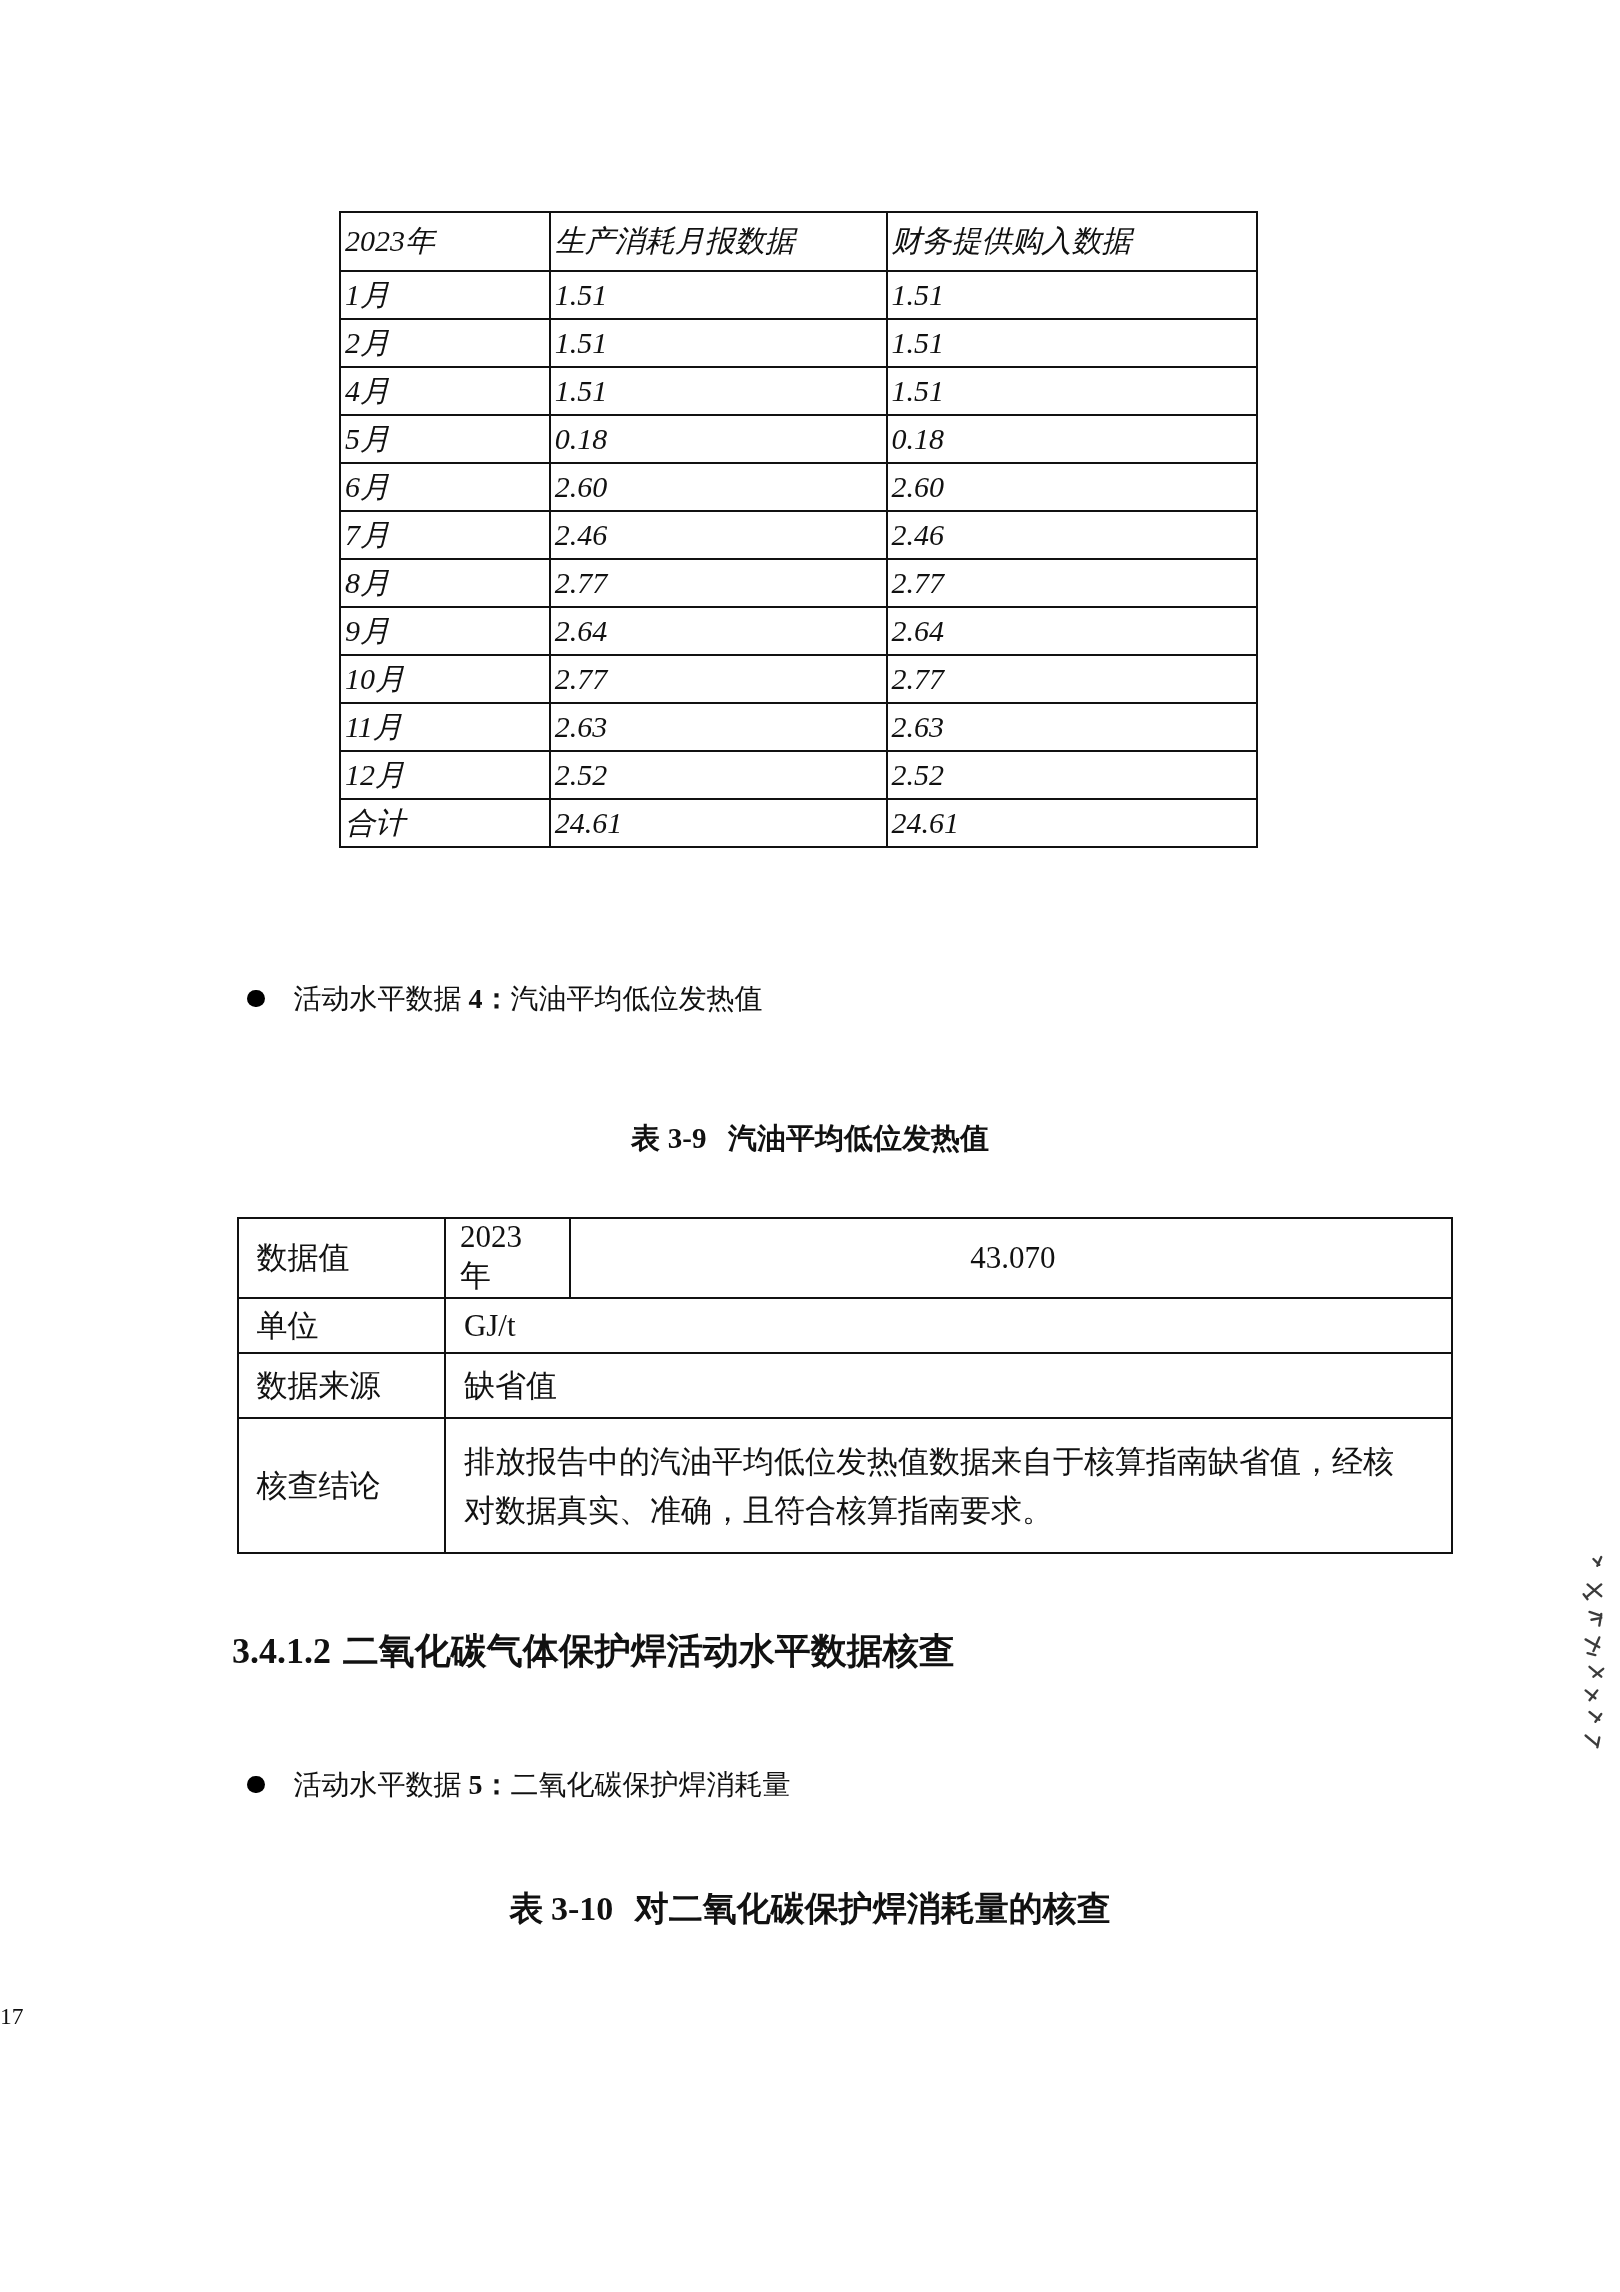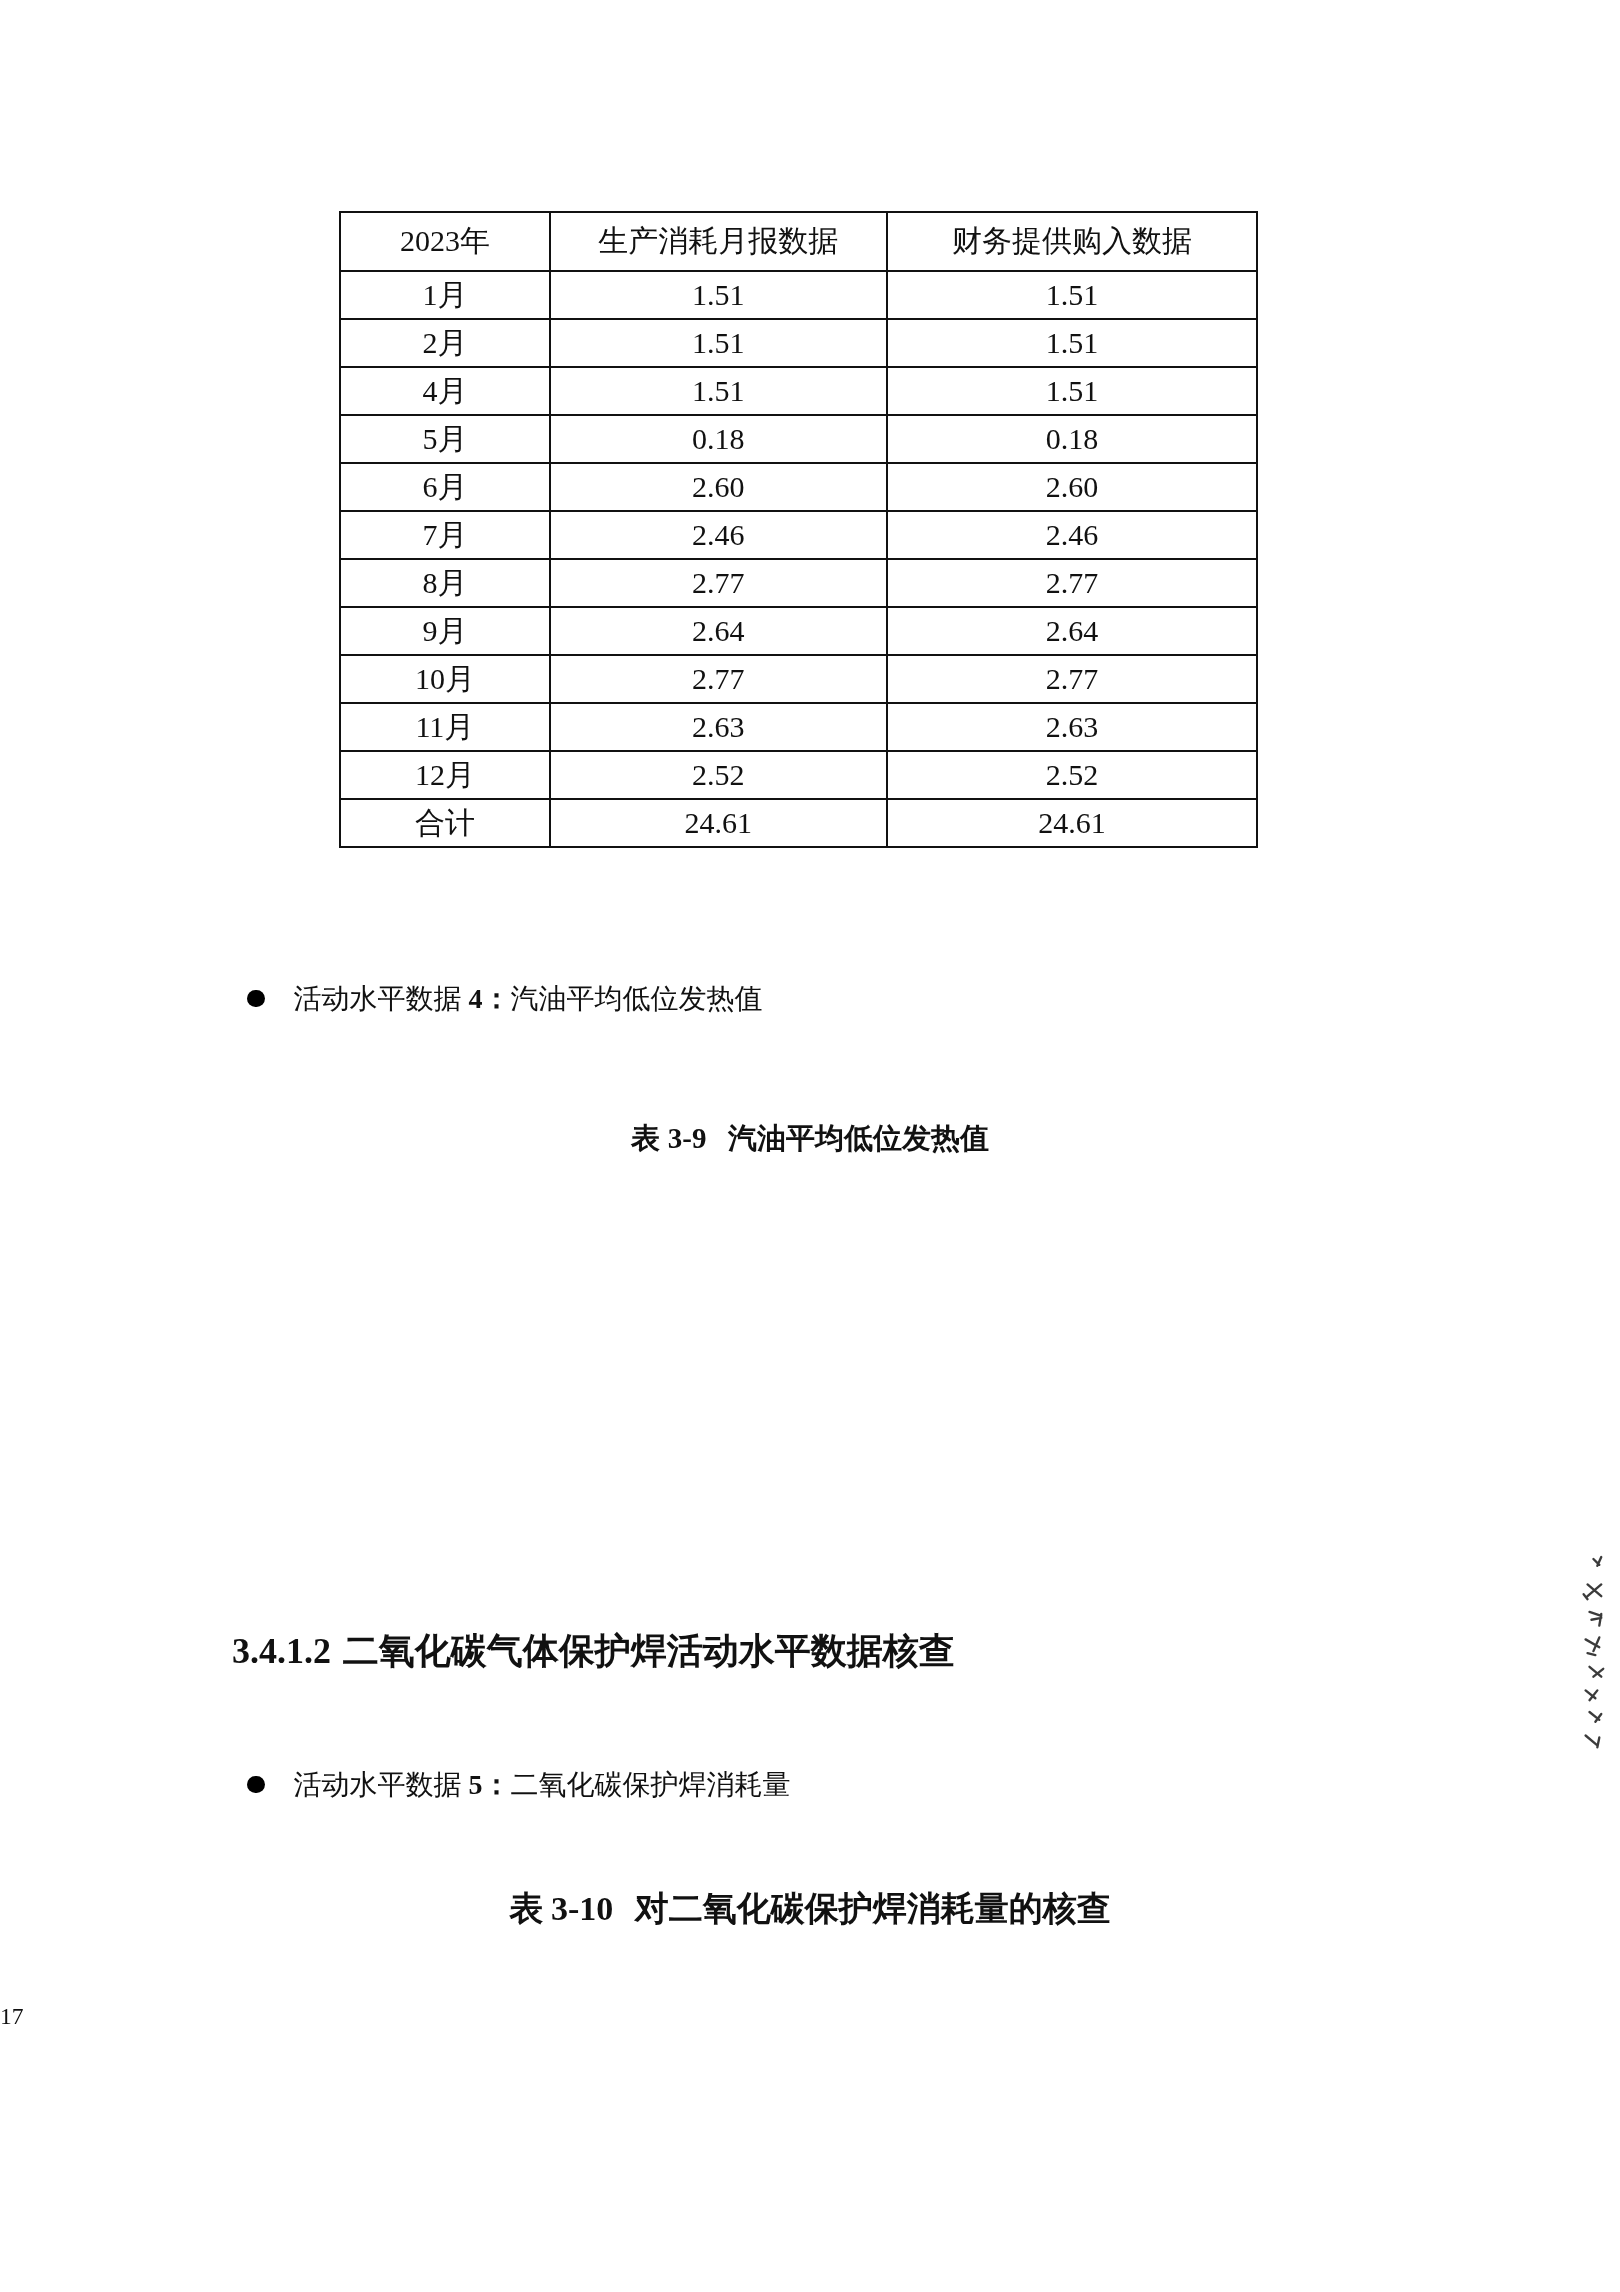--- a/index.html
+++ b/index.html
@@ -14,23 +14,24 @@
   
   table.t1{
     position:absolute;left:339px;top:211px;
     width:888px;
     border-collapse:collapse;
     table-layout:fixed;
     font-size:30px;
   }
   table.t1 th,table.t1 td{
     border:2px solid #111;
-    text-align:center;
+    text-align:left;
     font-weight:normal;
     padding:0 3.9px;
+    font-style:italic;
   }
   table.t1 th{height:57px;}
   table.t1 td{height:46px;}
   table.t1 .c1{width:200px;}
   table.t1 .c2{width:327px;}
   table.t1 .c3{width:361px;}
   
   .bullet{
     position:absolute;
     font-size:28px;
@@ -182,20 +183,41 @@
   </table>
 
   <div class="bullet" id="bullet4">
     <span class="dot"></span><span>活动水平数据 </span><span class="num">4：</span><span>汽油平均低位发热值</span>
   </div>
 
   <div class="caption" id="caption39">
     <span>表</span><span class="num">3-9</span><span class="cap-title">汽油平均低位发热值</span>
   </div>
 
+  <table class="t2">
+    <tbody>
+        <tr class="r1">
+      <td class="lc">数据值</td>
+      <td class="yc">2023 年</td>
+      <td class="vc center">43.070</td>
+    </tr>
+    <tr class="r2">
+      <td class="lc">单位</td>
+      <td colspan="2">GJ/t</td>
+    </tr>
+    <tr class="r3">
+      <td class="lc">数据来源</td>
+      <td colspan="2">缺省值</td>
+    </tr>
+    <tr class="r4">
+      <td class="lc">核查结论</td>
+      <td colspan="2" class="wrap">排放报告中的汽油平均低位发热值数据来自于核算指南缺省值，经核对数据真实、准确，且符合核算指南要求。</td>
+    </tr>
+  </tbody>
+    </table>
 
   <div class="heading">
     <span>3.4.1.2</span><span class="htext">二氧化碳气体保护焊活动水平数据核查</span>
   </div>
 
   <div class="bullet" id="bullet5">
     <span class="dot"></span><span>活动水平数据 </span><span class="num">5：</span><span>二氧化碳保护焊消耗量</span>
   </div>
 
   <div class="caption" id="caption310">

